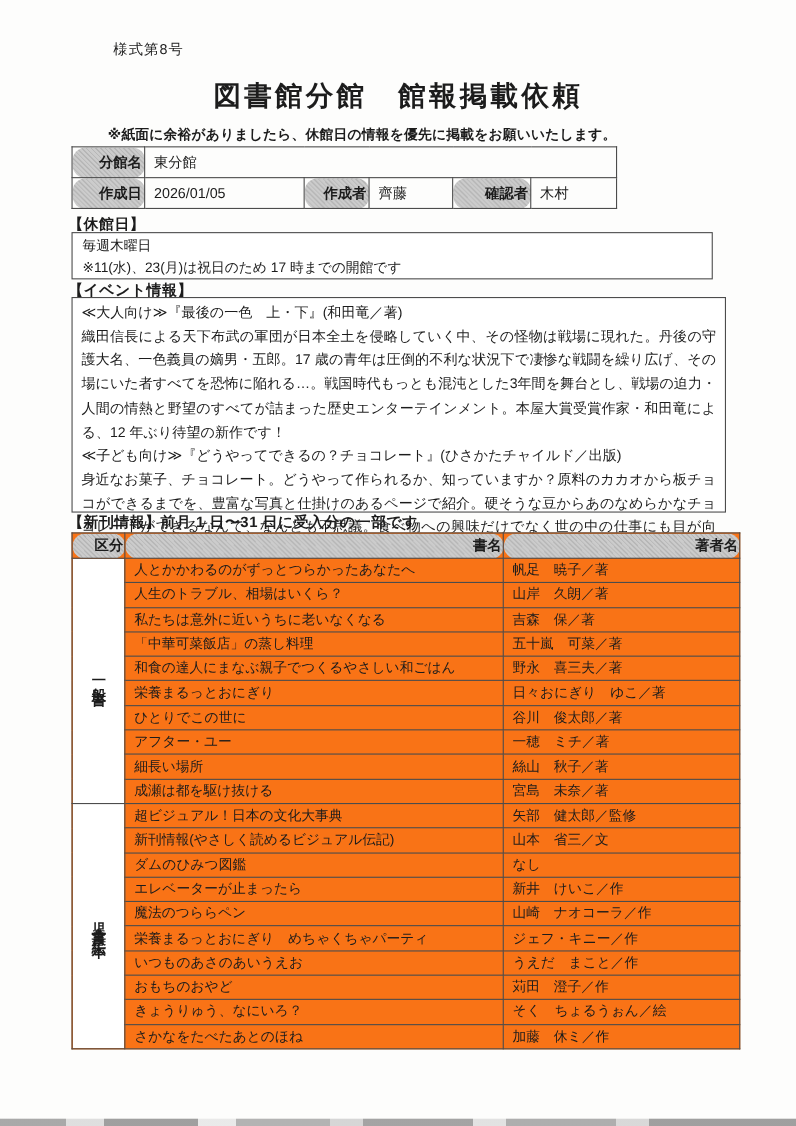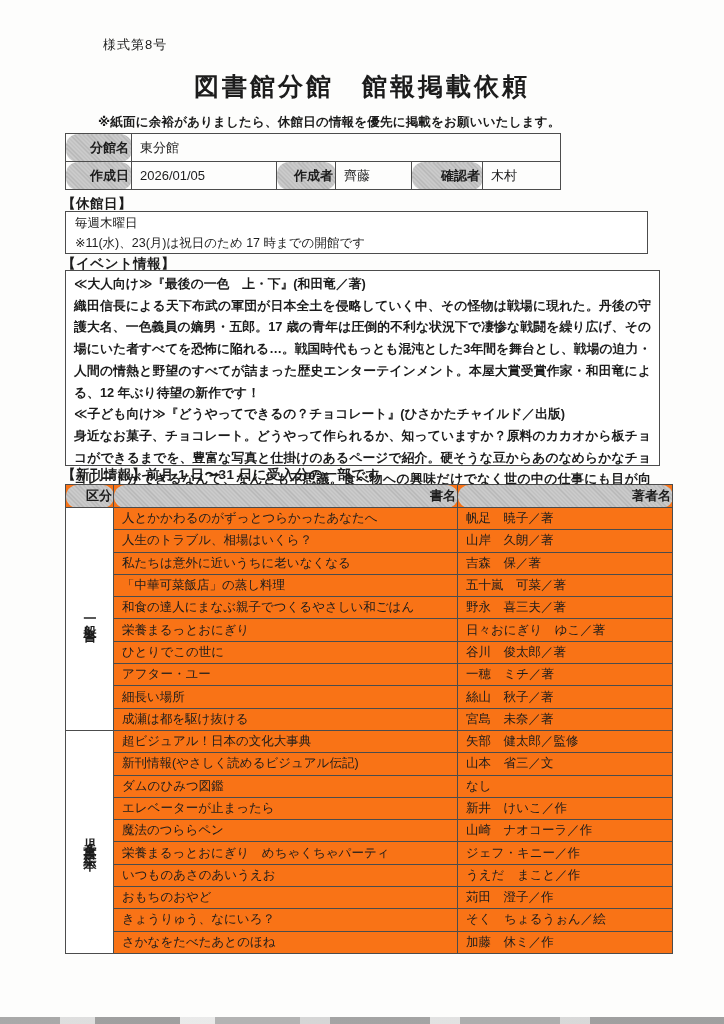--- a/index.html
+++ b/index.html
@@ -24,21 +24,21 @@
   .info-table td{border:1.5px solid #4c4c4c;font-size:13px;padding:0 8px;height:27px;vertical-align:middle;}
   .info-table td.shade{padding:0 2px;}
   
   .sec-heading{font-size:13.5px;font-weight:bold;letter-spacing:.5px;}
   .h-closed{left:62px;top:195px;}
   .h-event{left:62px;top:255px;}
   .h-newbooks{left:62px;top:466px;}
   
   .box{border:1.5px solid #4c4c4c;background:#fff;box-sizing:border-box;}
   .closed-box{left:65px;top:211px;width:583px;height:43px;padding:1px 9px;font-size:12.5px;font-weight:500;line-height:20px;}
-  .event-box{left:65px;top:270px;width:595px;height:196px;padding:2px 8px 0 8px;font-size:12.8px;font-weight:700;line-height:21.7px;box-sizing:border-box;}
+  .event-box{left:65px;top:270px;width:595px;height:196px;padding:2px 8px 0 8px;font-size:12.8px;font-weight:400;line-height:21.7px;box-sizing:border-box;}
   .event-box p{margin:0;text-align:justify;}
   
   .nb-table{left:65px;top:484px;border-collapse:collapse;table-layout:fixed;background:#f97316;}
   .nb-table th,.nb-table td{border:1px solid #4c4c4c;font-size:12.5px;vertical-align:middle;overflow:hidden;white-space:nowrap;}
   .nb-table th{height:20px;font-size:13px;}
   .nb-table td{height:21.3px;font-weight:500;}
   .nb-table .title-cell,.nb-table .author-cell{padding:0 8px;text-align:left;}
   .cat-cell{text-align:center;vertical-align:middle;background:#fff;}
   .vert{writing-mode:vertical-rl;text-orientation:upright;font-size:13px;letter-spacing:4px;font-weight:600;display:inline-block;}
   

